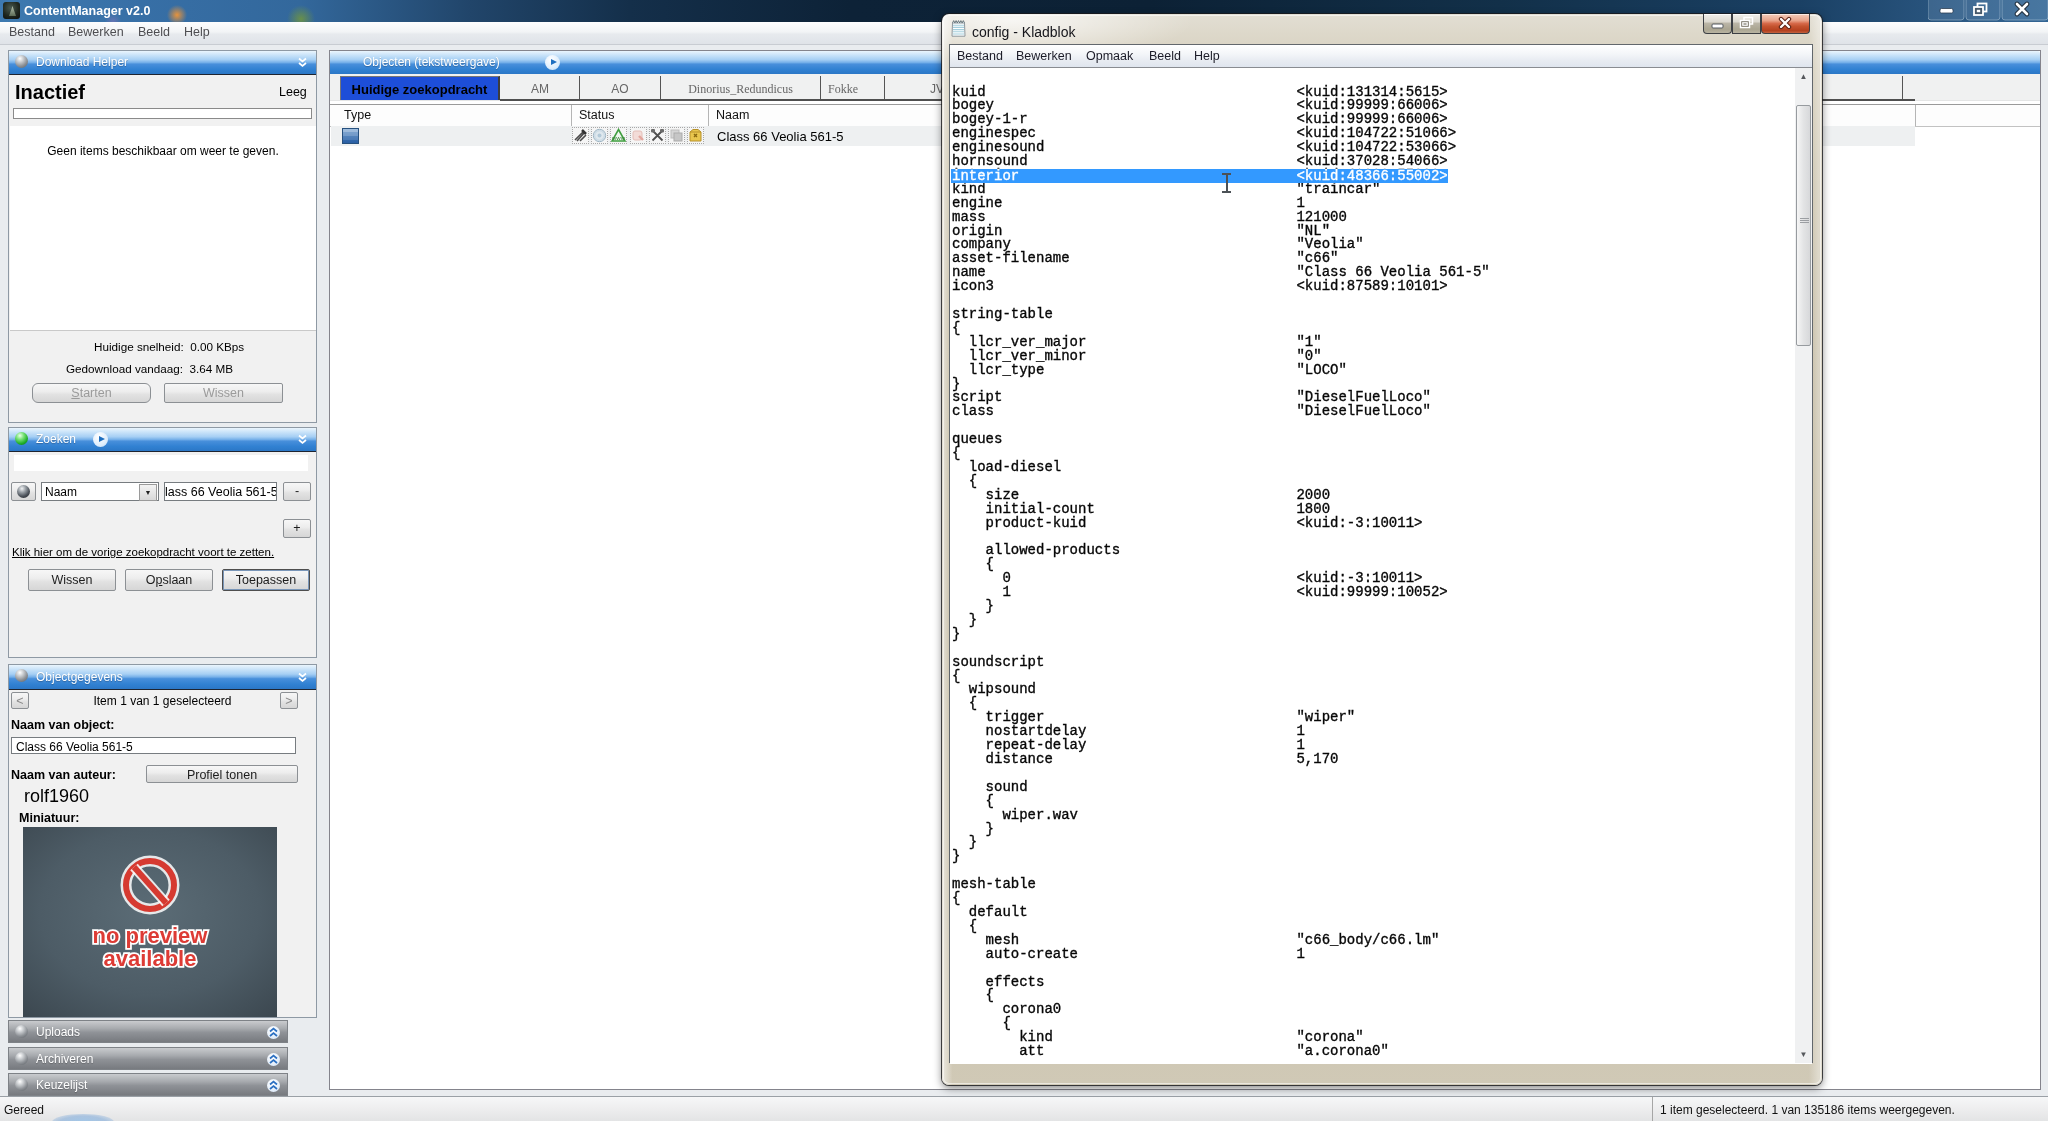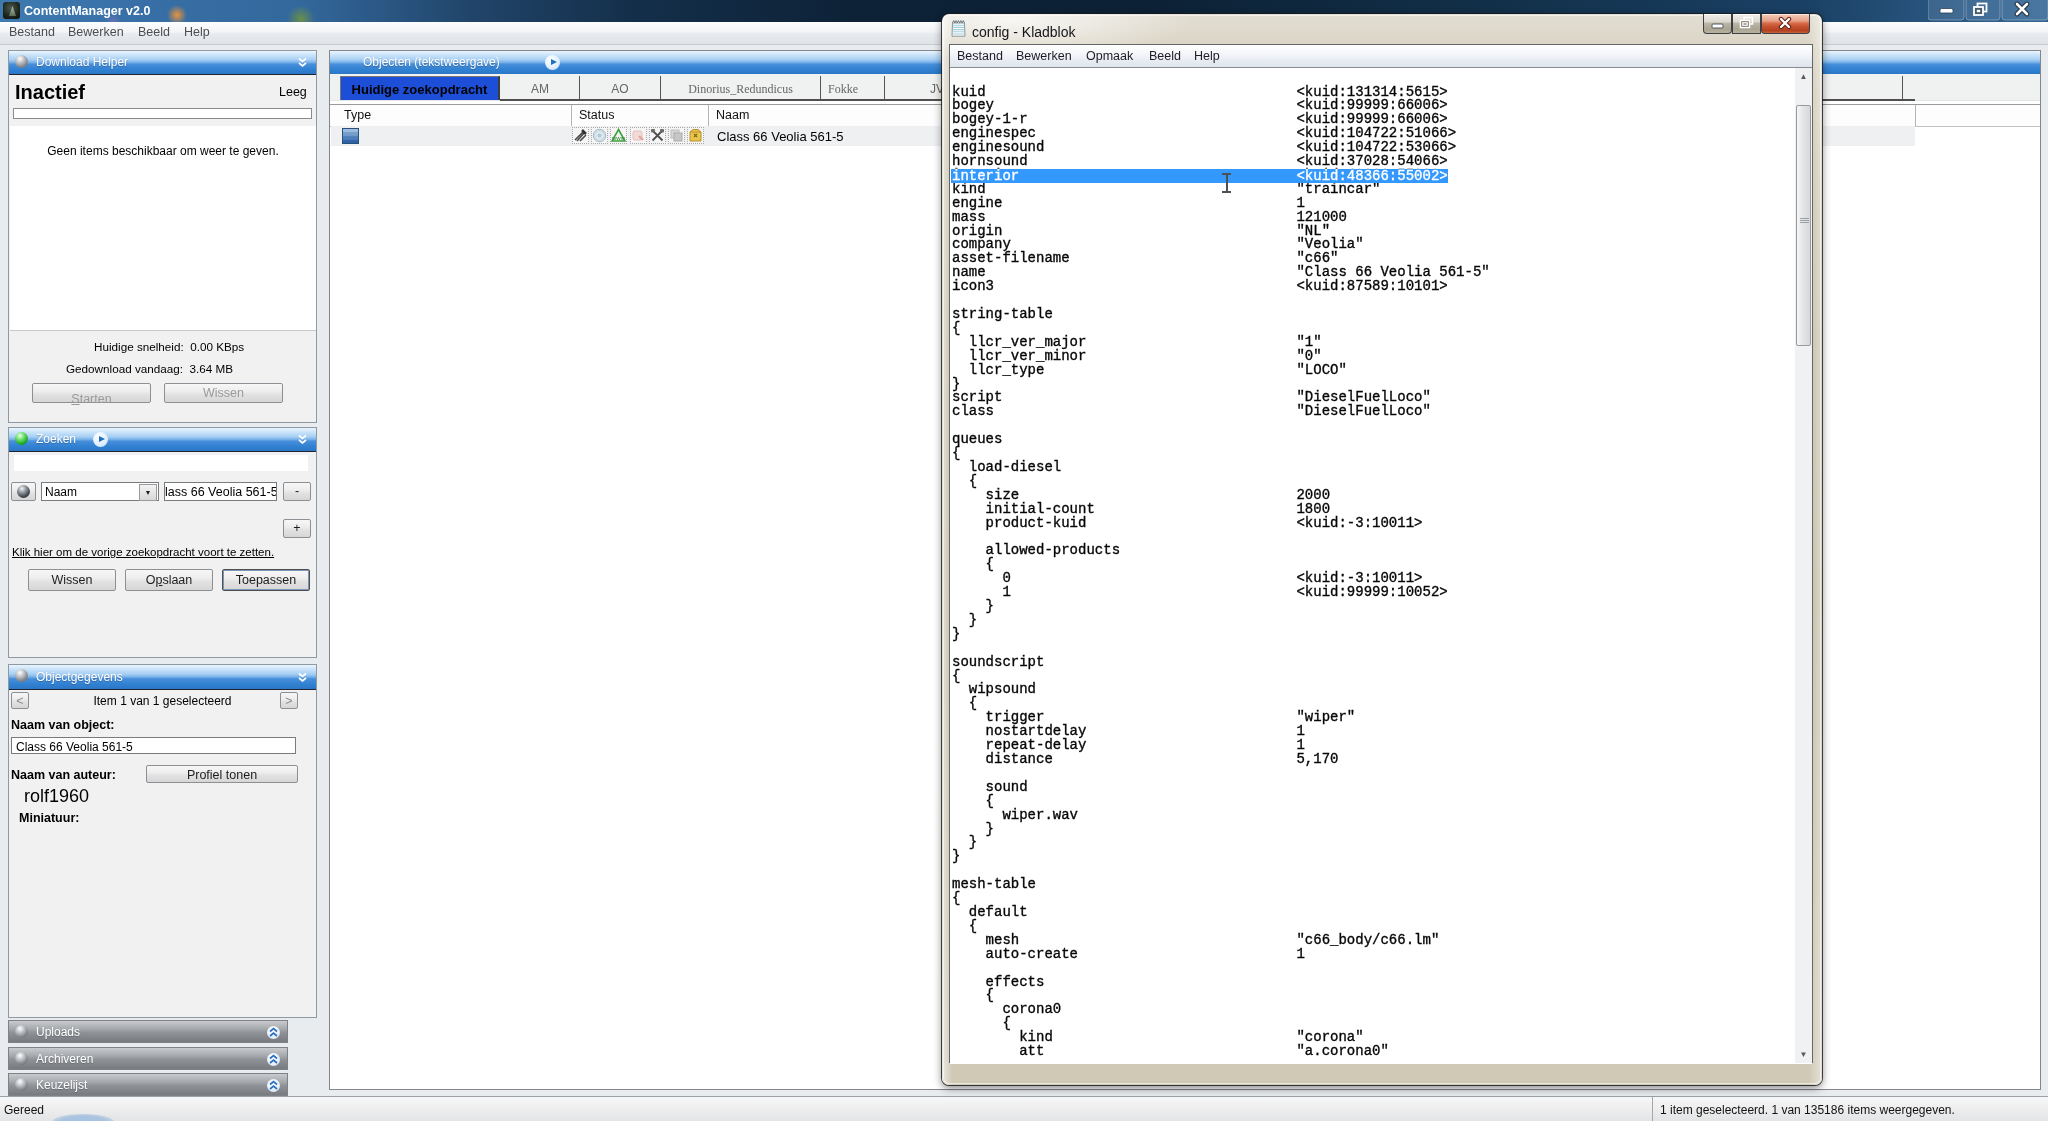--- a/index.html
+++ b/index.html
@@ -126,21 +126,21 @@
         <path d="M3 2.5 L6.5 5.5 L10 2.5 M3 7 L6.5 10 L10 7" fill="none" stroke="#ffffff" stroke-width="1.7"></path>
       </svg></div>
   <div class="abs" style="left:6px;top:30px;font-size:20px;font-weight:bold;color:#000;">Inactief</div>
   <div class="abs" style="left:270px;top:34px;font-size:12.5px;">Leeg</div>
   <div class="abs" style="left:4px;top:57px;width:299px;height:11px;background:#fff;border:1px solid #8a8a8a;box-sizing:border-box;"></div>
   <div class="abs" style="left:1px;top:75px;width:306px;height:204px;background:#fff;border-bottom:1px solid #c9c9c9;">
     <div class="abs" style="left:0;width:100%;top:18px;text-align:center;font-size:12px;color:#000;">Geen items beschikbaar om weer te geven.</div>
   </div>
   <div class="abs" style="left:85px;top:289px;font-size:11.7px;">Huidige snelheid:&nbsp; 0.00 KBps</div>
   <div class="abs" style="left:57px;top:311px;font-size:11.7px;">Gedownload vandaag:&nbsp; 3.64 MB</div>
-  <div class="btn dis" style="left:23px;top:332px;width:119px;height:20px;padding-top:8px;"><u>S</u>tarten</div>
+  <div class="btn dis" style="left:23px;top:332px;width:119px;height:20px;padding-top:2px;border-radius:6px;"><u>S</u>tarten</div>
   <div class="btn dis" style="left:155px;top:332px;width:119px;height:20px;padding-top:2px;">Wissen</div>
 </div>
 
 <div class="sect abs" style="top:427px;height:231px;">
   <div class="bluehdr"></div>
   <div class="sphere sph-green"></div>
   <div class="hdrtxt">Zoeken</div>
   <div class="playbtn" style="left:84px;top:4px;"></div>
   <div class="chev2"><svg width="13" height="13" viewBox="0 0 13 13">
         <path d="M3 2.5 L6.5 5.5 L10 2.5 M3 7 L6.5 10 L10 7" fill="none" stroke="#ffffff" stroke-width="1.7"></path>
@@ -175,20 +175,33 @@
   <div class="btn" style="left:271px;top:27px;width:18px;height:17px;color:#8a8a8a;padding-top:1px;">&gt;</div>
   <div class="abs" style="left:0;width:100%;top:29px;text-align:center;font-size:12px;">Item 1 van 1 geselecteerd</div>
   <div class="abs" style="left:2px;top:53px;font-size:12.5px;font-weight:bold;">Naam van object:</div>
   <div class="input" style="left:2px;top:72px;width:285px;height:17px;">
     <span style="position:absolute;left:4px;top:2px;">Class 66 Veolia 561-5</span>
   </div>
   <div class="abs" style="left:2px;top:103px;font-size:12.5px;font-weight:bold;">Naam van auteur:</div>
   <div class="btn" style="left:137px;top:100px;width:152px;height:18px;padding-top:2px;">Profiel tonen</div>
   <div class="abs" style="left:15px;top:121px;font-size:18px;">rolf1960</div>
   <div class="abs" style="left:10px;top:146px;font-size:12.5px;font-weight:bold;">Miniatuur:</div>
+  <div class="abs" style="left:14px;top:162px;width:254px;height:190px;
+       background:radial-gradient(ellipse 200px 150px at 50% 45%,#5b6c76 0%,#4d5c66 55%,#39444c 100%);">
+    <svg width="254" height="190" style="position:absolute;left:0;top:0;">
+      <g>
+        <circle cx="127" cy="58" r="24" fill="none" stroke="#ffffff" stroke-width="11" opacity=".85"></circle>
+        <circle cx="127" cy="58" r="24" fill="none" stroke="#d63a31" stroke-width="6"></circle>
+        <line x1="111" y1="40" x2="143" y2="76" stroke="#ffffff" stroke-width="10" opacity=".85"></line>
+        <line x1="111" y1="40" x2="143" y2="76" stroke="#d63a31" stroke-width="6"></line>
+      </g>
+      <text x="127" y="116" text-anchor="middle" font-family="Liberation Sans" font-size="22" font-weight="bold" fill="#dd3b35" stroke="#ffffff" stroke-width="3.5" paint-order="stroke">no preview</text>
+      <text x="127" y="139" text-anchor="middle" font-family="Liberation Sans" font-size="22" font-weight="bold" fill="#dd3b35" stroke="#ffffff" stroke-width="3.5" paint-order="stroke">available</text>
+    </svg>
+  </div>
 </div>
 
 <div class="grayhdr abs" style="top:1020px;">
   <div class="sphere sph-gray"></div>
     <div class="hdrtxt">Uploads</div>
   <div class="chev2 chevcirc"><svg width="13" height="13" viewBox="0 0 13 13">
         <path d="M3 5.5 L6.5 2.5 L10 5.5 M3 10 L6.5 7 L10 10" fill="none" stroke="#2a6fc2" stroke-width="1.7"></path>
       </svg></div>
 </div>
 <div class="grayhdr abs" style="top:1047px;">

